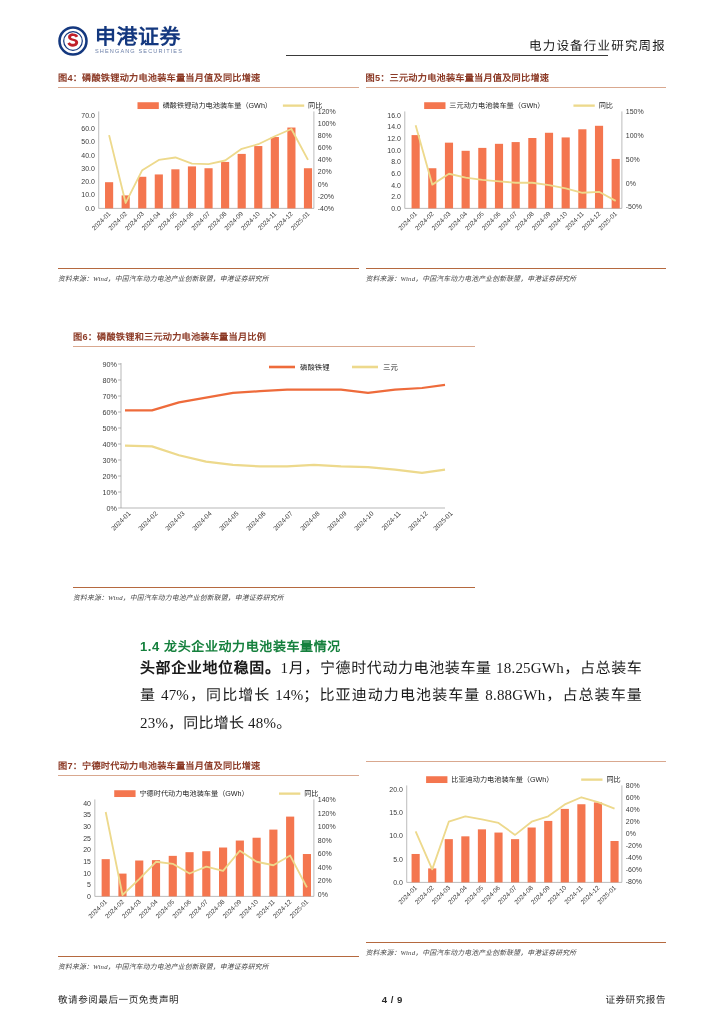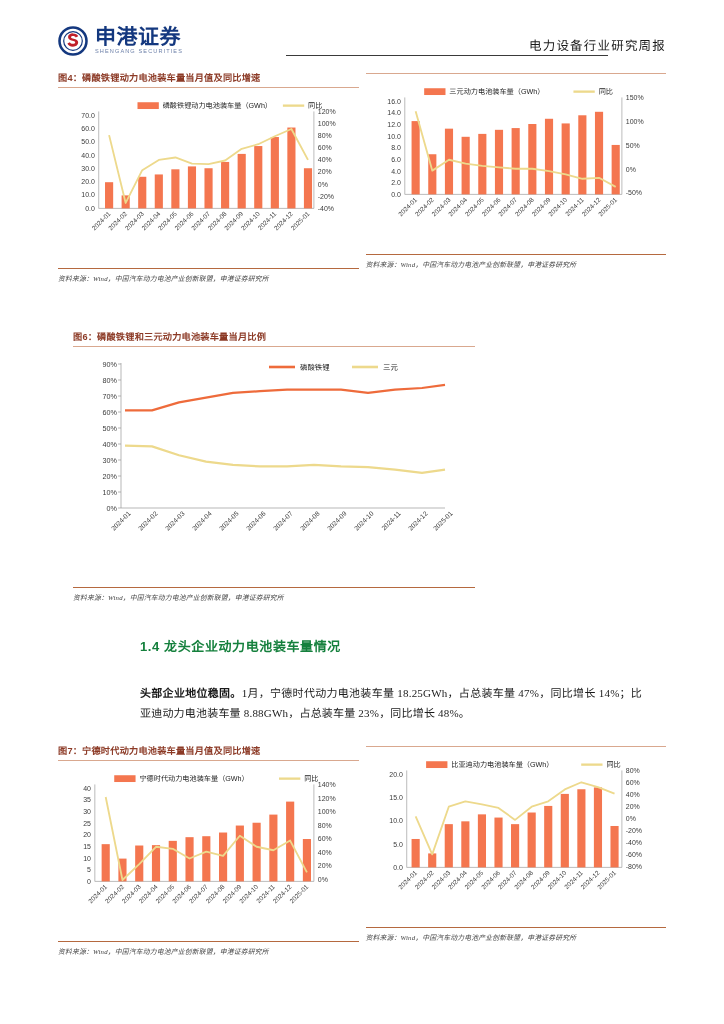--- a/index.html
+++ b/index.html
@@ -81,23 +81,23 @@
 
   
   .section-h {
     margin: 34px 0 0 0;
     font-family: "Liberation Sans", sans-serif;
     font-weight: bold; font-size: 13px; color: #15803d;
     letter-spacing: 0.6px;
     padding-left: 82px;
   }
   .para {
-    margin: 28px 0 0 0;
+    margin: 0 0 0 0;
     padding-left: 82px; padding-right: 24px;
-    font-size: 11px; line-height: 1.85;
+    font-size: 15px; line-height: 1.85;
     text-align: justify;
     letter-spacing: 0.2px;
   }
   .para b { font-weight: bold; }
 
   
   .footer {
     position: absolute; left: 58px; right: 58px; bottom: 18px;
     display: flex; align-items: center;
     font-size: 9.6px; color: #2a2a2a;
@@ -208,20 +208,21 @@
             <text class="cat-lbl" transform="translate(242.8,124) rotate(-45)" text-anchor="end">2024-12</text>
             <text class="cat-lbl" transform="translate(259.9,124) rotate(-45)" text-anchor="end">2025-01</text>
           </g>
         </svg>
       </div>
       <div class="fig-source-rule"></div>
       <div class="fig-source">资料来源：Wind，中国汽车动力电池产业创新联盟，申港证券研究所</div>
     </div>
 
     <div class="fig">
+      <div class="fig-title">图5：三元动力电池装车量当月值及同比增速</div>
       <div class="fig-rule"></div>
       <div class="fig-body">
         <svg class="chart-svg" viewBox="0 0 310 175" preserveAspectRatio="xMidYMid meet">
           <g>
             <rect x="60" y="8.5" width="22" height="7" fill="#F4764F"></rect>
             <text class="legend-lbl" x="86" y="14.8">三元动力电池装车量（GWh）</text>
             <line x1="214" y1="12" x2="236" y2="12" stroke="#EDD98C" stroke-width="2.4"></line>
             <text class="legend-lbl" x="240" y="14.8">同比</text>
           </g>
 
@@ -501,14 +502,19 @@
             <text class="cat-lbl" transform="translate(241.3,124) rotate(-45)" text-anchor="end">2024-12</text>
             <text class="cat-lbl" transform="translate(258.4,124) rotate(-45)" text-anchor="end">2025-01</text>
           </g>
         </svg>
       </div>
       <div class="fig-source-rule"></div>
       <div class="fig-source">资料来源：Wind，中国汽车动力电池产业创新联盟，申港证券研究所</div>
     </div>
   </div>
 
+  <div class="footer">
+    <span class="footer-left">敬请参阅最后一页免责声明</span>
+    <span class="footer-center">4 / 9</span>
+    <span class="footer-right">证券研究报告</span>
+  </div>
 
 </div>
 
 </body></html>

